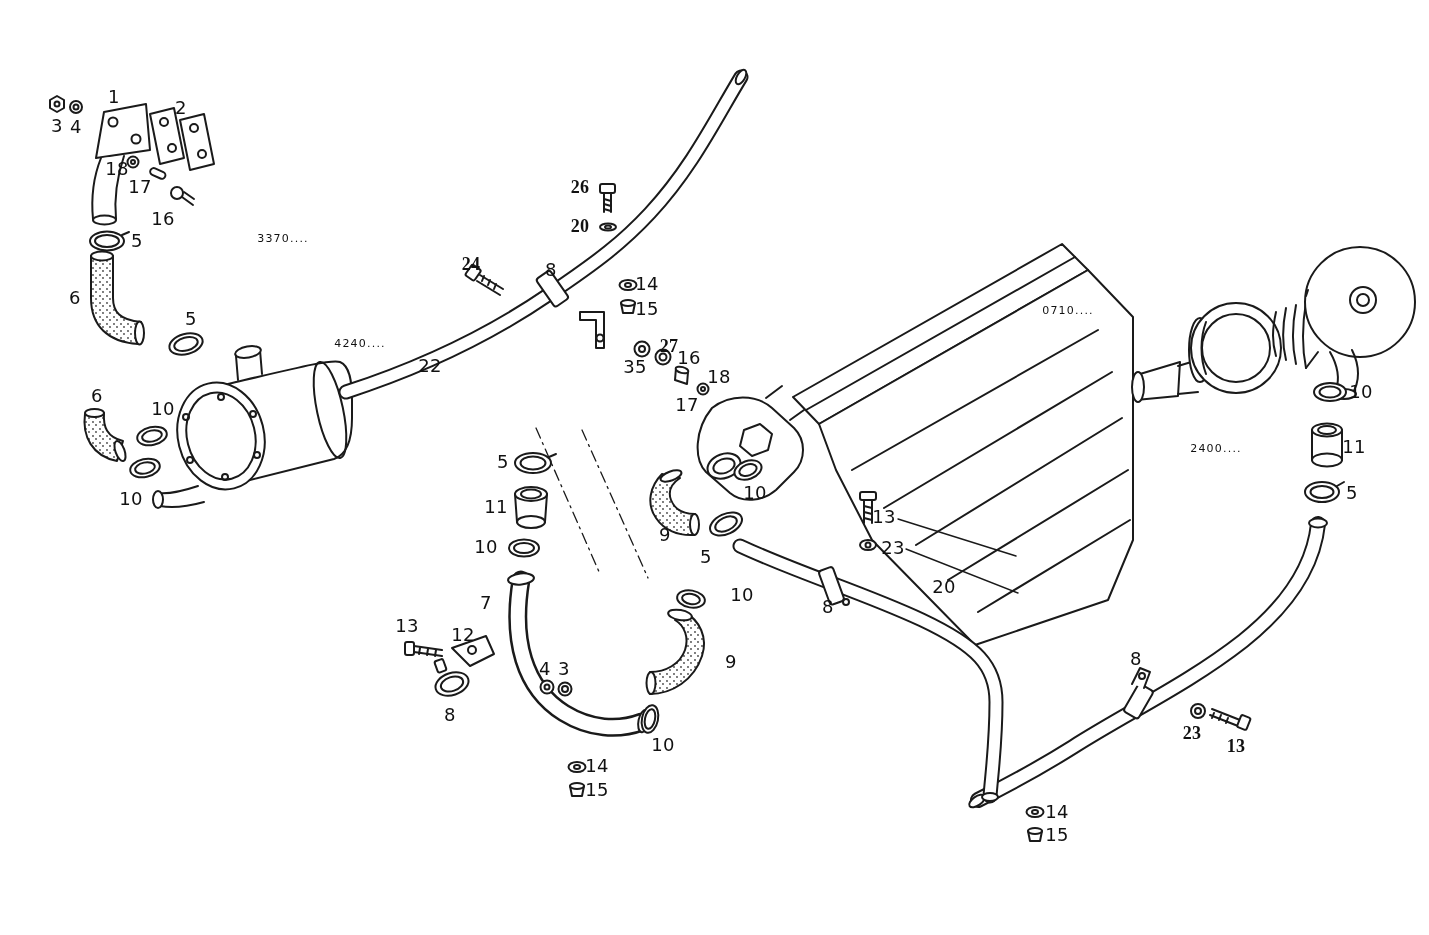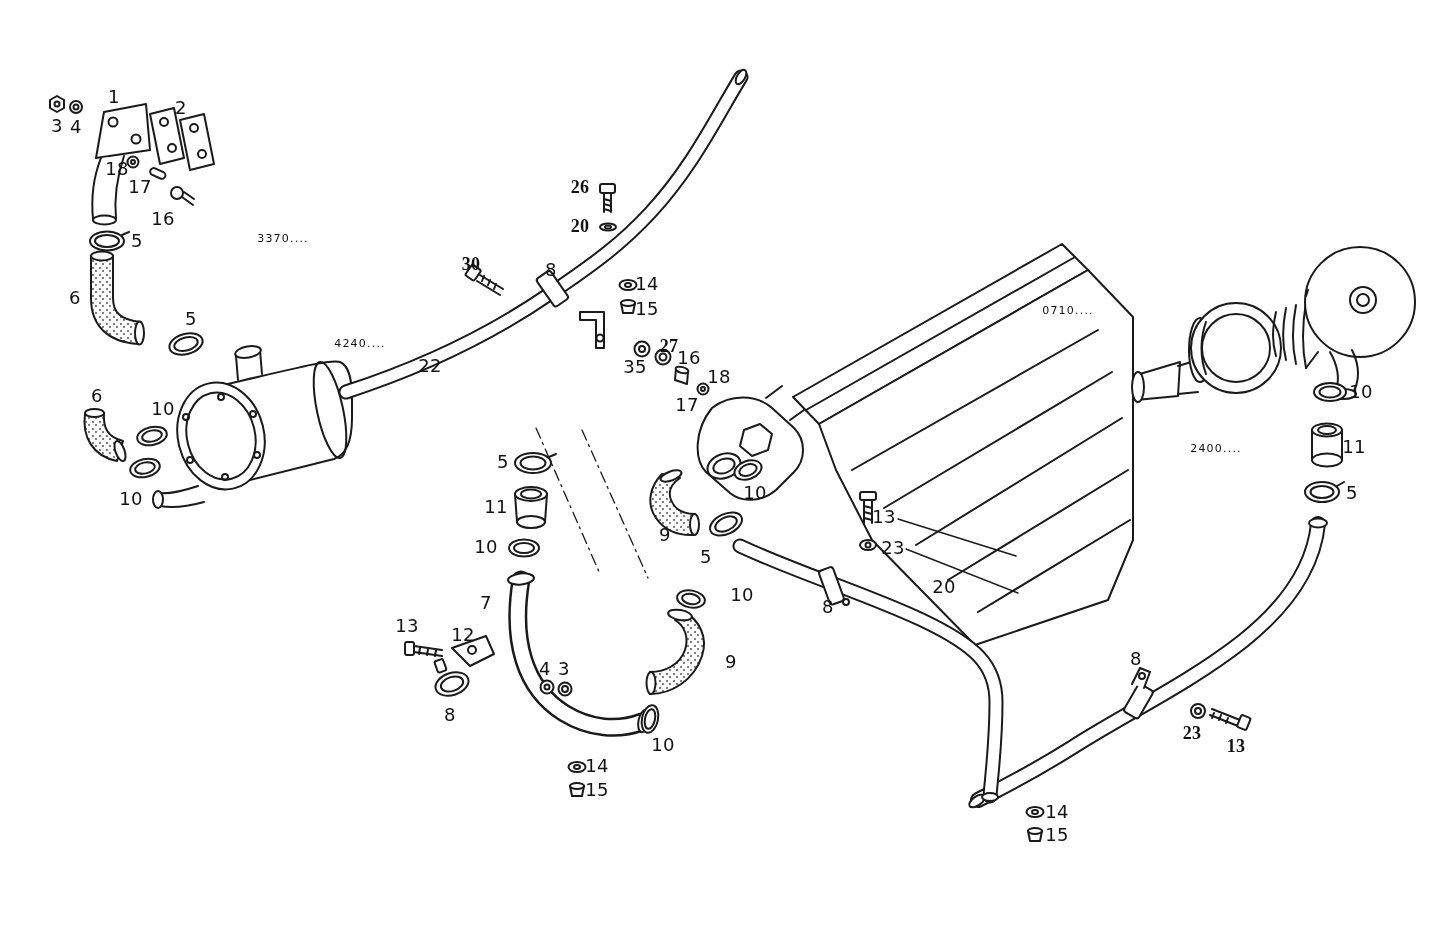--- a/index.html
+++ b/index.html
@@ -352,21 +352,21 @@
       <span class="part-label" style="left: 76px; top: 126px;">4</span>
       <span class="part-label" style="left: 117px; top: 168px;">18</span>
       <span class="part-label" style="left: 140px; top: 186px;">17</span>
       <span class="part-label" style="left: 163px; top: 218px;">16</span>
       <span class="part-label" style="left: 137px; top: 240px;">5</span>
       <span class="part-label" style="left: 75px; top: 297px;">6</span>
       <span class="part-label" style="left: 191px; top: 318px;">5</span>
       <span class="part-label ref" style="left: 283px; top: 238px;">3370....</span>
       <span class="part-label ref" style="left: 360px; top: 343px;">4240....</span>
       <span class="part-label" style="left: 430px; top: 351px; margin-top: 14px;">22</span>
-      <span class="part-label bold" style="left: 471px; top: 264px;">30</span>
+      <span class="part-label bold" style="left: 471px; top: 264px;">24</span>
       <span class="part-label" style="left: 551px; top: 269px;">8</span>
       <span class="part-label bold" style="left: 580px; top: 187px;">26</span>
       <span class="part-label bold" style="left: 580px; top: 226px; text-align: right;">20</span>
       <span class="part-label" style="left: 647px; top: 283px;">14</span>
       <span class="part-label" style="left: 647px; top: 308px;">15</span>
       <span class="part-label bold" style="left: 669px; top: 330px; margin-top: 16px;">27</span>
       <span class="part-label" style="left: 635px; top: 366px;">35</span>
       <span class="part-label" style="left: 689px; top: 357px;">16</span>
       <span class="part-label" style="left: 719px; top: 376px;">18</span>
       <span class="part-label" style="left: 687px; top: 404px;">17</span>

